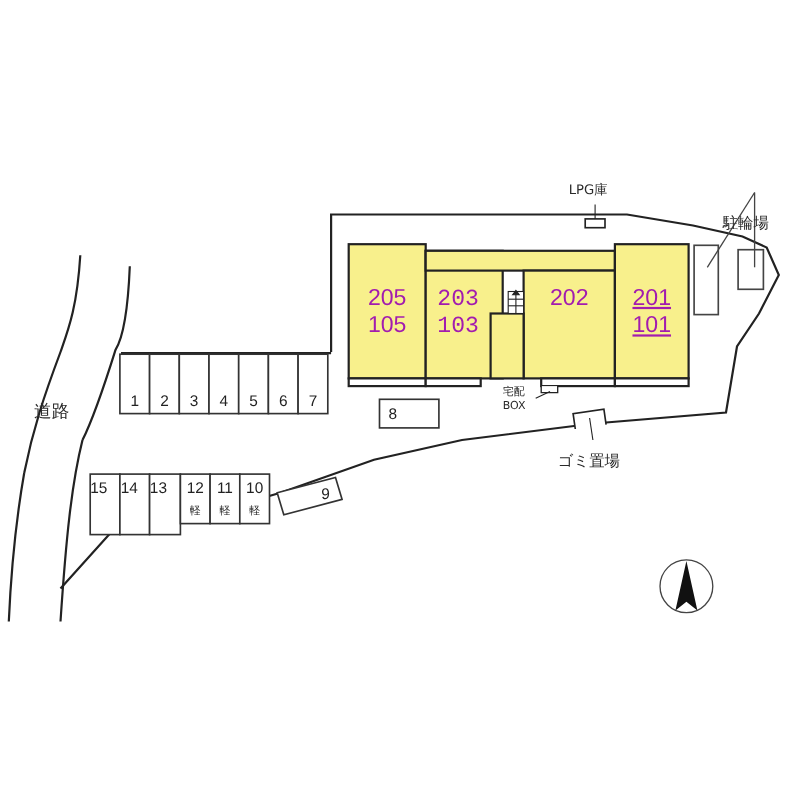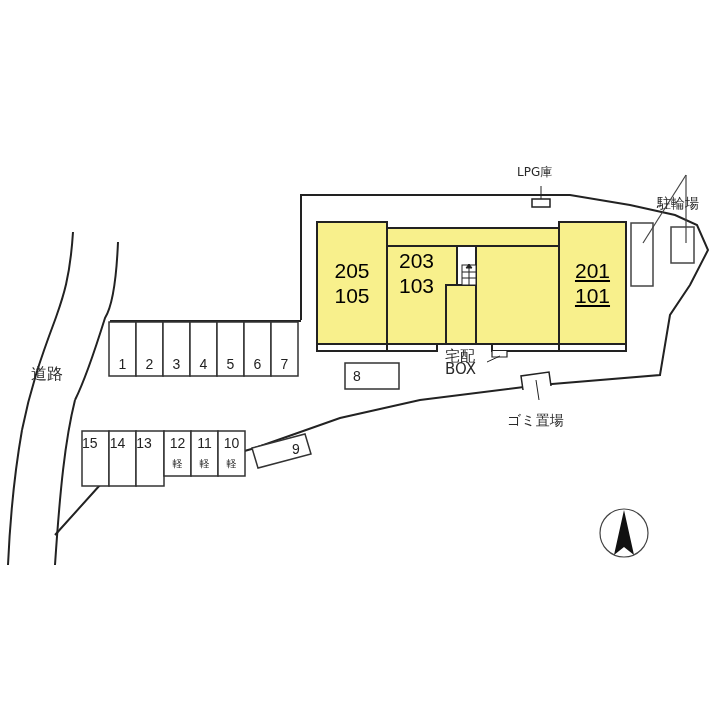--- a/index.html
+++ b/index.html
@@ -1,19 +1,19 @@
 <!DOCTYPE html>
 <html><head>
 <meta charset="utf-8">
 <style>
   html, body { margin: 0; padding: 0; background: #ffffff; }
   body { width: 720px; height: 720px; position: relative; overflow: hidden; font-family: "DejaVu Sans", sans-serif; }
   svg { position: absolute; left: 0; top: 0; }
   .lbl { position: absolute; color: #2a2a2a; white-space: nowrap; line-height: 1; }
-  .unit { position: absolute; font-family: "Liberation Sans", sans-serif; font-size: 21px; color: #000000; text-align: center; line-height: 25px; }
+  .unit { position: absolute; font-family: "Liberation Sans", sans-serif; font-size: 21px; color: #a21caf; text-align: center; line-height: 25px; }
   .pnum { position: absolute; font-family: "Liberation Sans", sans-serif; font-size: 14px; color: #222; text-align: center; }
   .psub { position: absolute; font-size: 10px; color: #222; text-align: center; }
 </style>
 </head>
 <body>
 
 <svg width="720" height="720" viewBox="0 0 720 720">
 
   <g fill="none" stroke="#222" stroke-width="2">
     <path d="M73 232 C 70 280, 62 300, 55 320 C 40 360, 30 390, 22 430"></path>
@@ -97,25 +97,26 @@
     <path d="M624 510 L614 555 L624 547 L634 555 Z" fill="#111"></path>
   </g>
 </svg>
 
 <div class="lbl" style="left:31px;top:366px;font-size:16px;">道路</div>
 
 <div class="unit" style="left:317px;top:258px;width:70px;">
   <div>205</div>
   <div>105</div>
 </div>
-<div class="unit" style="left:387px;top:248px;width:59px;">
+<div class="unit" style="left:387px;top:260px;width:59px;font-family:Liberation Mono, monospace;">
   <div>203</div>
   <div>103</div>
 </div>
 <div class="unit" style="left:476px;top:258px;width:83px;">
+  <div>202</div>
 </div>
 <div class="unit" style="left:559px;top:258px;width:67px;text-decoration:underline;">
   <div>201</div>
   <div>101</div>
 </div>
 
 <div class="pnum" style="left:109px;top:356px;width:27px;">1</div>
 <div class="pnum" style="left:136px;top:356px;width:27px;">2</div>
 <div class="pnum" style="left:163px;top:356px;width:27px;">3</div>
 <div class="pnum" style="left:190px;top:356px;width:27px;">4</div>
@@ -132,17 +133,17 @@
 <div class="pnum" style="left:191px;top:435px;width:27px;">11</div>
 <div class="pnum" style="left:218px;top:435px;width:27px;">10</div>
 <div class="psub" style="left:164px;top:457px;width:27px;">軽</div>
 <div class="psub" style="left:191px;top:457px;width:27px;">軽</div>
 <div class="psub" style="left:218px;top:457px;width:27px;">軽</div>
 
 <div class="pnum" style="left:289px;top:441px;width:14px;">9</div>
 
 <div class="lbl" style="left:517px;top:166px;font-size:12px;">LPG庫</div>
 <div class="lbl" style="left:657px;top:154px;font-size:14px;margin-top:42px;">駐輪場</div>
-<div class="lbl" style="left:445px;top:350px;font-size:15px;line-height:13px;">
+<div class="lbl" style="left:457px;top:350px;font-size:10px;line-height:13px;">
   <div>宅配</div>
   <div>BOX</div>
 </div>
 <div class="lbl" style="left:507px;top:413px;font-size:14px;">ゴミ置場</div>
 
 </body></html>

